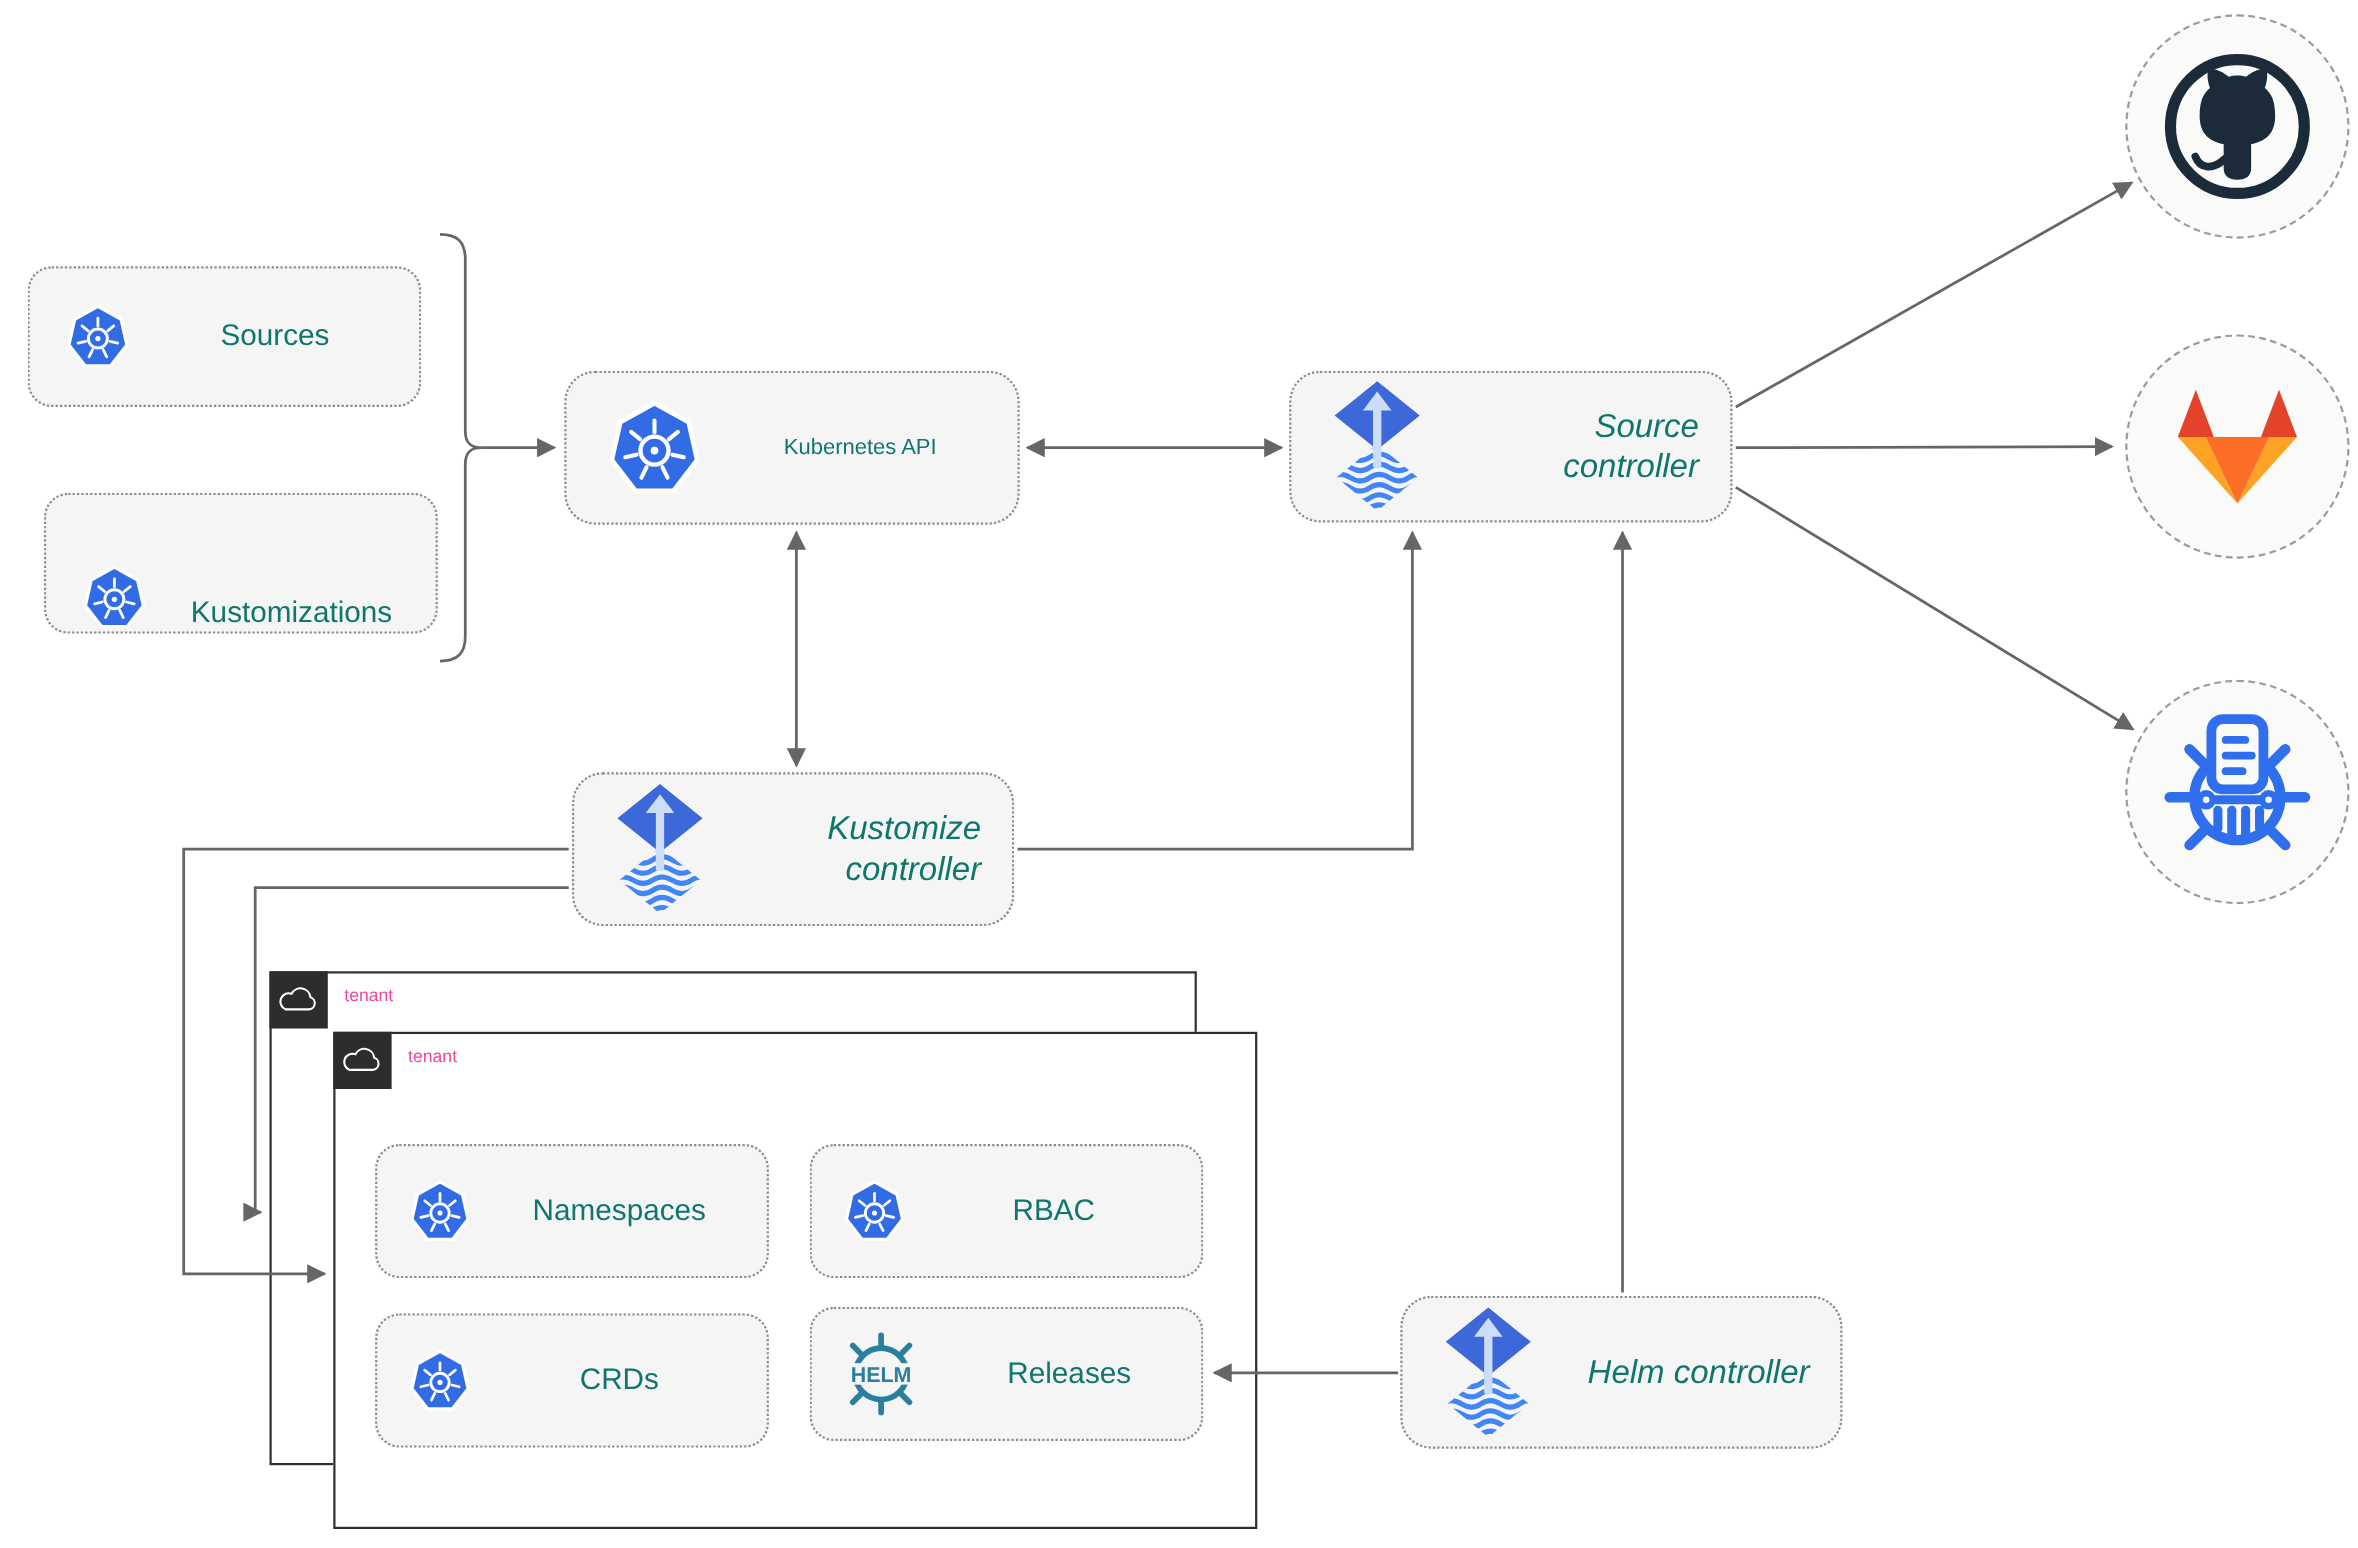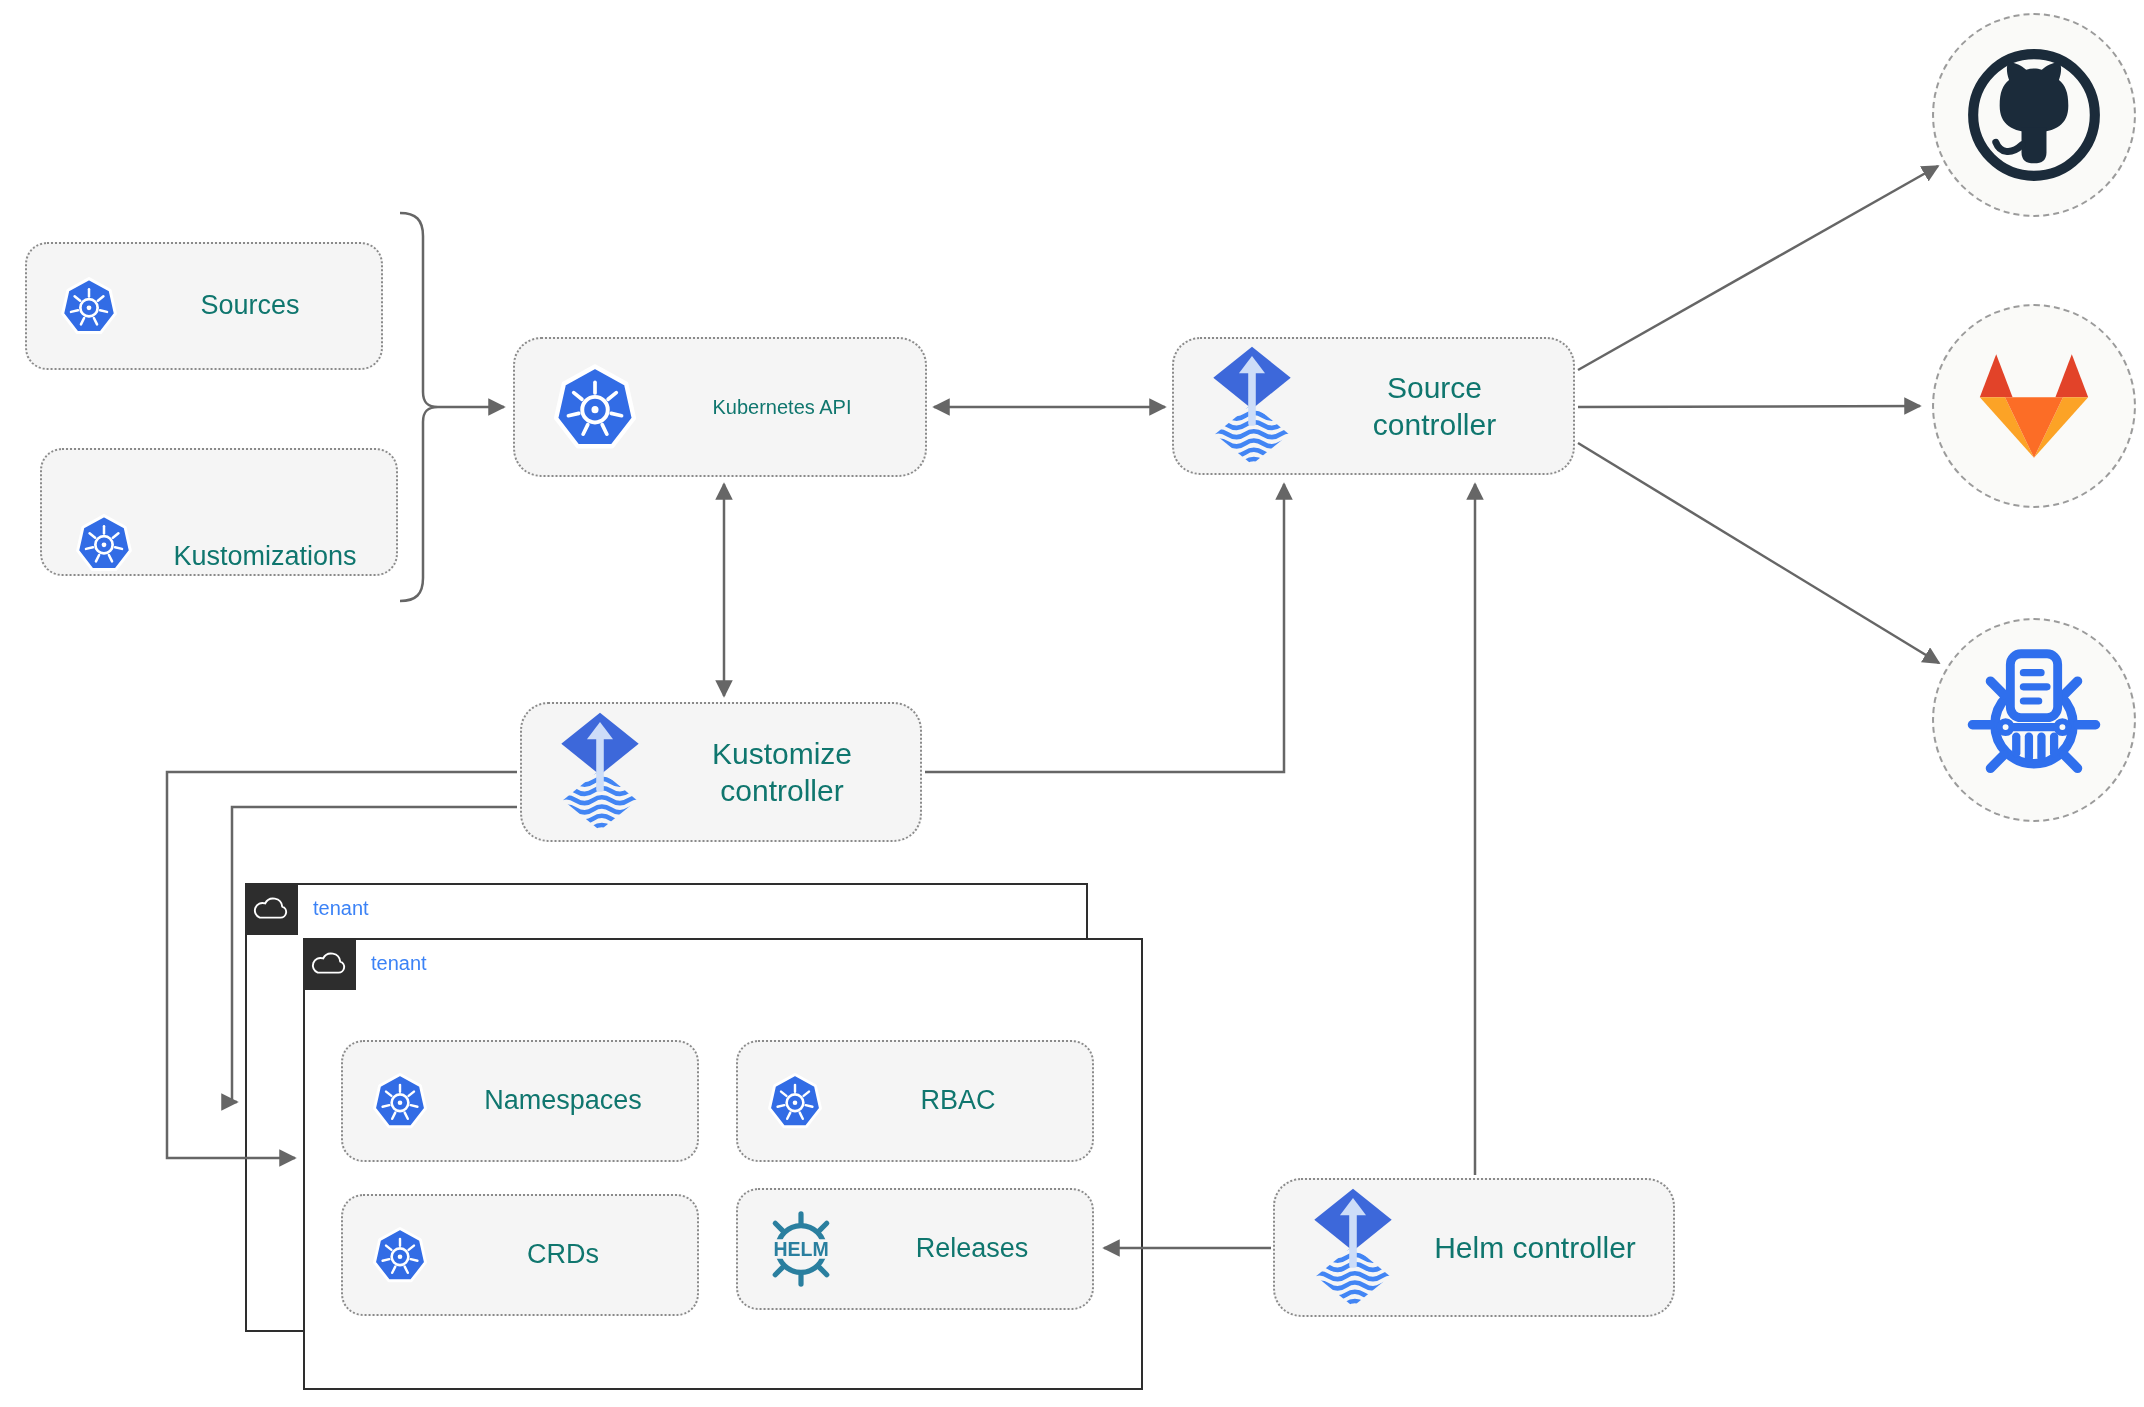--- a/index.html
+++ b/index.html
@@ -3,29 +3,29 @@
 <meta charset="utf-8">
 <style>
   html,body{margin:0;padding:0;background:#ffffff;font-family:"Liberation Sans",sans-serif;}
   #canvas{position:relative;width:2144px;height:1407px;background:#ffffff;overflow:hidden;}
 
   .node{position:absolute;background:#f5f5f5;border:2.5px dotted #8a8a8a;border-radius:22px;
         display:flex;align-items:center;box-sizing:border-box;z-index:2;}
   .node .icon{flex:0 0 auto;display:flex;align-items:center;justify-content:center;}
   .node .label{flex:1;text-align:center;font-size:27px;color:#0f766e;line-height:1.25;}
   .node.big .label{font-size:20px;}
-  .node.controller .label{flex:0 0 auto;width:220px;margin:0 auto;text-align:center;font-size:30px;}
+  .node.controller .label{flex:0 0 auto;width:220px;margin:0 auto;text-align:right;font-size:30px;font-style:italic;}
 
   .circle-node{position:absolute;width:204px;height:204px;border:2.5px dashed #9b9b9b;border-radius:50%;
         background:#fafaf8;display:flex;align-items:center;justify-content:center;box-sizing:border-box;z-index:2;}
 
   .tenant{position:absolute;background:#ffffff;border:2.5px solid #2e2e2e;box-sizing:border-box;}
   .tenant-header{position:absolute;top:-2.5px;left:-2.5px;width:53px;height:52px;background:#2d2d2d;
         display:flex;align-items:center;justify-content:center;}
-  .tenant-label{position:absolute;left:66px;top:12px;font-size:20px;color:#3b82f6;}
+  .tenant-label{position:absolute;left:66px;top:12px;font-size:16px;color:#ec4899;}
 
   #connectors{position:absolute;left:0;top:0;z-index:3;pointer-events:none;}
   #symbols{position:absolute;width:0;height:0;overflow:hidden;}
 </style>
 </head>
 <body>
 
 <svg id="symbols" aria-hidden="true">
   <defs>
     <symbol id="sym-k8s" viewBox="0 0 100 104">

